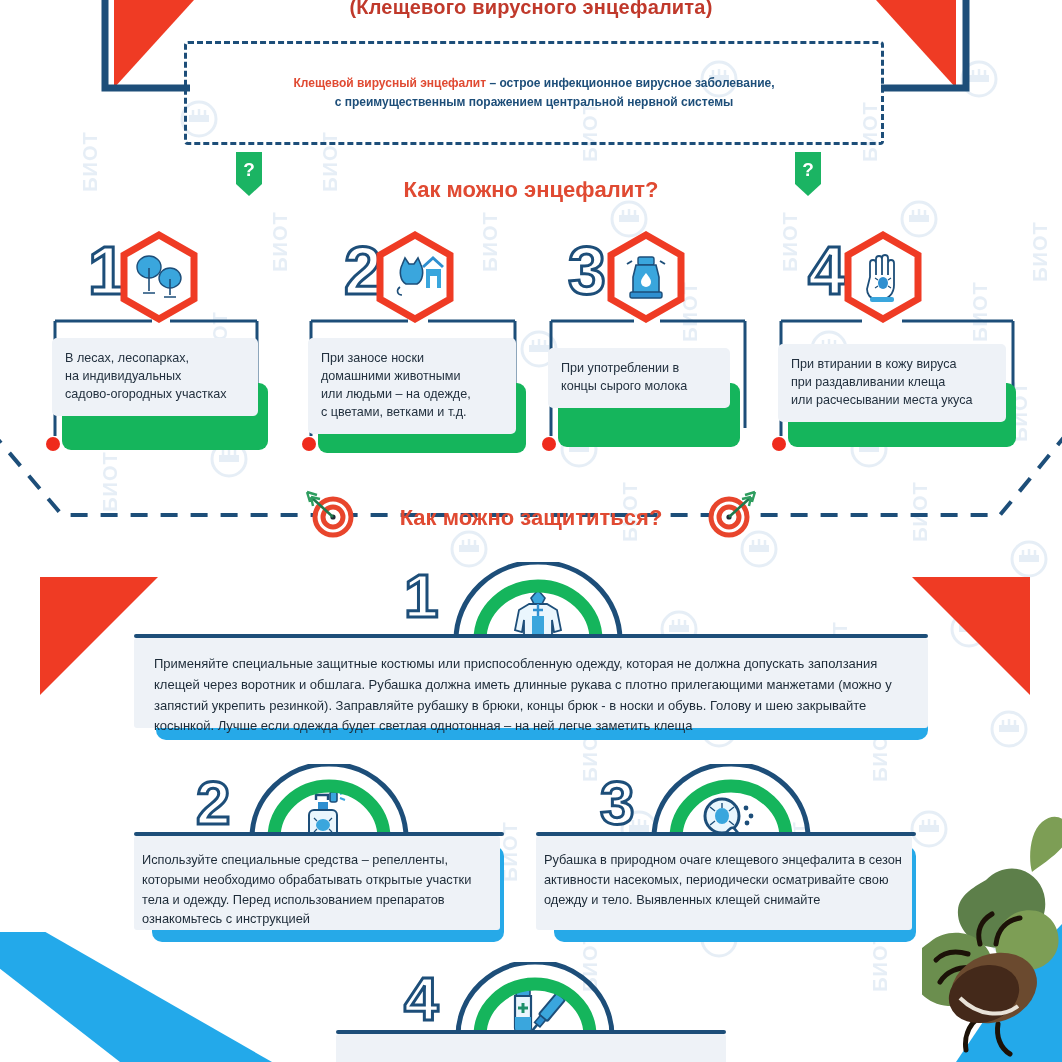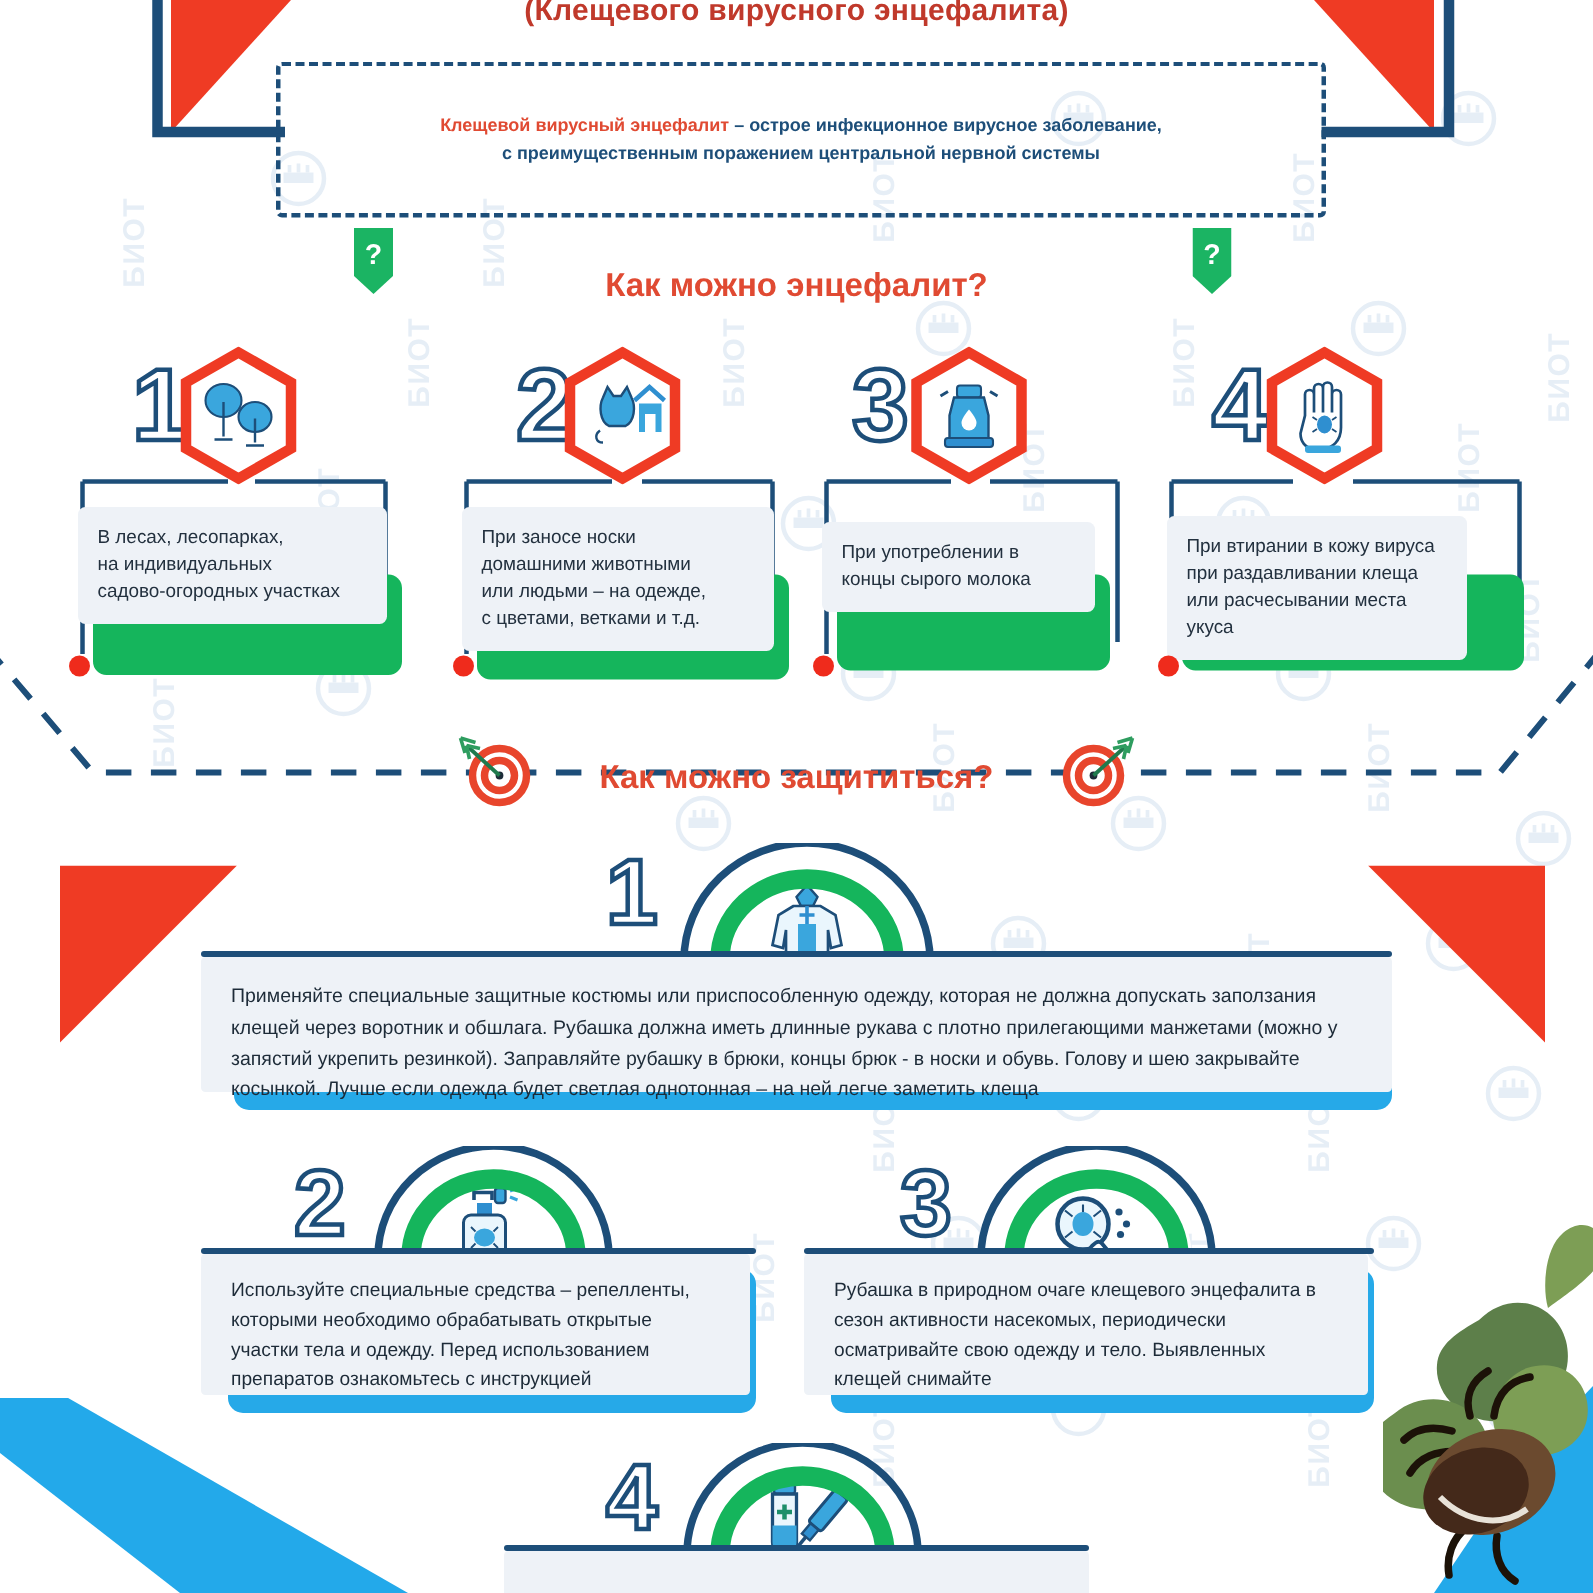--- a/index.html
+++ b/index.html
@@ -74,21 +74,21 @@
     position:absolute;z-index:8;font-size:62px;line-height:62px;font-weight:bold;
     color:#fff;-webkit-text-stroke:3px #1d4e79;
   }
   .p-topline{position:absolute;z-index:7;height:4px;background:#1d4e79;border-radius:2px;}
   .p-blue{position:absolute;z-index:5;background:#26a9e8;border-radius:10px;}
   .p-body{
     position:absolute;z-index:7;background:#eef2f7;
     padding:16px 20px;font-size:13px;line-height:1.6;color:#1d2b38;
     border-radius:3px;
   }
-  .p-body.small{font-size:12.8px;line-height:1.55;padding:14px 20px;}
+  .p-body.small{font-size:12.8px;line-height:1.55;padding:14px 8px;}
 
   
   .dash-conn{position:absolute;z-index:5;}
   .target{position:absolute;z-index:7;width:52px;height:52px;}
 
   
   .bl-stripe{position:absolute;z-index:2;}
   .br-art{position:absolute;z-index:3;right:0;bottom:0;width:140px;height:270px;overflow:hidden;}
 </style>
 </head>
@@ -352,21 +352,21 @@
 <svg class="hexwrap" style="left:837px;top:231px;" viewBox="0 0 92 92">
   <polygon points="46,4 81,24 81,68 46,88 11,68 11,24" fill="#fff" stroke="#ef3b24" stroke-width="7"></polygon>
   <path d="M33,46 l0,-14 a3,3 0 0 1 6,0 l0,12 l0,-16 a3,3 0 0 1 6,0 l0,16 l0,-17 a3,3 0 0 1 6,0 l0,17 l0,-12 a3,3 0 0 1 6,0 l0,22 c0,9 -6,14 -12,14 l-6,0 c-6,0 -9,-5 -9,-10 z" fill="#fff" stroke="#1d4e79" stroke-width="1.8"></path>
   <ellipse cx="46" cy="52" rx="5" ry="6" fill="#2f8fd0"></ellipse>
   <g stroke="#1d4e79" stroke-width="1.2">
       <path d="M41,49 l-3,-2 M41,55 l-3,2 M51,49 l3,-2 M51,55 l3,2"></path>
     </g>
   <rect x="33" y="66" width="24" height="5" rx="2" fill="#3aa6dd"></rect>
 </svg>
 <div class="card-green" style="left:788px;top:383px;width:228px;height:64px;"></div>
-<div class="card-grey" style="left:778px;top:344px;width:200px;"><span style="white-space:pre-line">При втирании в кожу вируса
+<div class="card-grey" style="left:778px;top:344px;width:228px;"><span style="white-space:pre-line">При втирании в кожу вируса
 при раздавливании клеща
 или расчесывании места укуса</span></div>
 <div class="dot" style="left:772px;top:437px;"></div>
 
 <svg class="dash-conn" style="left:0;top:425;top:425px;width:1062px;height:110px;" viewBox="0 0 1062 110">
   <path d="M-10,5 L62,90 L1000,90 L1070,5" stroke="#1d4e79" stroke-width="4" fill="none" stroke-dasharray="17 13"></path>
 </svg>
 
 <svg class="target" style="left:305px;top:487px;" viewBox="0 0 52 52">
   <circle cx="28" cy="30" r="18" fill="#fff" stroke="#e8452c" stroke-width="5"></circle>

